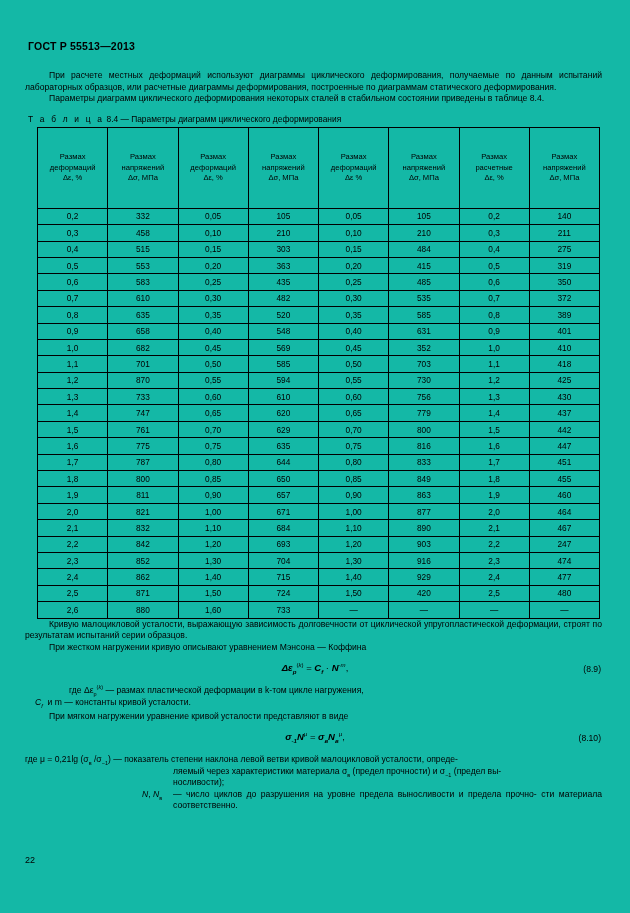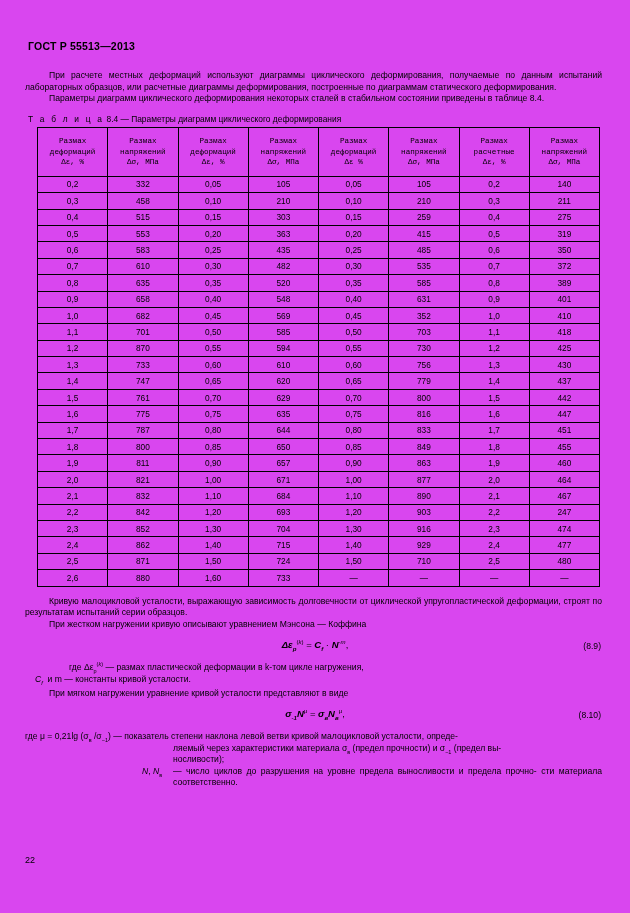--- a/index.html
+++ b/index.html
@@ -8,21 +8,21 @@
     background: #ffffff;
   }
   body {
     font-family: "Liberation Sans", sans-serif;
     color: #000000;
   }
   .page {
     position: relative;
     width: 630px;
     height: 913px;
-    background: #d946ef;
+    background: #14b8a6;
     overflow: hidden;
     box-sizing: border-box;
   }
   .content {
     position: absolute;
     left: 25px;
     top: 40px;
     width: 580px;
   }
   .doc-header {
@@ -64,22 +64,21 @@
   }
   table.dataset th.grp {
     height: 28px;
     line-height: 10.5px;
     font-size: 8px;
   }
   table.dataset th.sub {
     height: 44px;
     line-height: 10.2px;
     font-size: 7.6px;
-    padding: 2px 1px;
-    font-family: Liberation Mono, monospace;
+    padding: 18px 1px;
   }
   table.dataset td {
     height: 15.4px;
     font-size: 8.3px;
     padding: 0;
   }
   .grp span, .sub span { display: block; }
   .formula-row {
     position: relative;
     margin: 9px 0 6px 0;
@@ -259,21 +258,21 @@
             <td>210</td>
             <td>0,3</td>
             <td>211</td>
           </tr>
           <tr>
             <td>0,4</td>
             <td>515</td>
             <td>0,15</td>
             <td>303</td>
             <td>0,15</td>
-            <td>259</td>
+            <td>484</td>
             <td>0,4</td>
             <td>275</td>
           </tr>
           <tr>
             <td>0,5</td>
             <td>553</td>
             <td>0,20</td>
             <td>363</td>
             <td>0,20</td>
             <td>415</td>
@@ -469,38 +468,38 @@
             <td>929</td>
             <td>2,4</td>
             <td>477</td>
           </tr>
           <tr>
             <td>2,5</td>
             <td>871</td>
             <td>1,50</td>
             <td>724</td>
             <td>1,50</td>
-            <td>710</td>
+            <td>420</td>
             <td>2,5</td>
             <td>480</td>
           </tr>
           <tr>
             <td>2,6</td>
             <td>880</td>
             <td>1,60</td>
             <td>733</td>
             <td>—</td>
             <td>—</td>
             <td>—</td>
             <td>—</td>
           </tr>
         </tbody>
     </table>
 
-    <p class="body-par" style="margin-top:9px">Кривую малоцикловой усталости, выражающую зависимость долговечности от циклической упругопластической деформации, строят по результатам испытаний серии образцов.</p>
+    <p class="body-par" style="">Кривую малоцикловой усталости, выражающую зависимость долговечности от циклической упругопластической деформации, строят по результатам испытаний серии образцов.</p>
     <p class="body-par">При жестком нагружении кривую описывают уравнением Мэнсона — Коффина</p>
 
     <div class="formula-row">
       <div class="formula">
         Δε<sub>р</sub><sup class="up">(<i>k</i>)</sup> <span class="up">=</span> C<sub><i>f</i></sub> <span class="up">·</span> N<sup class="up">-<i>m</i></sup><span class="up">,</span>
       </div>
       <div class="eqno">(8.9)</div>
     </div>
 
     <div class="where-block">

